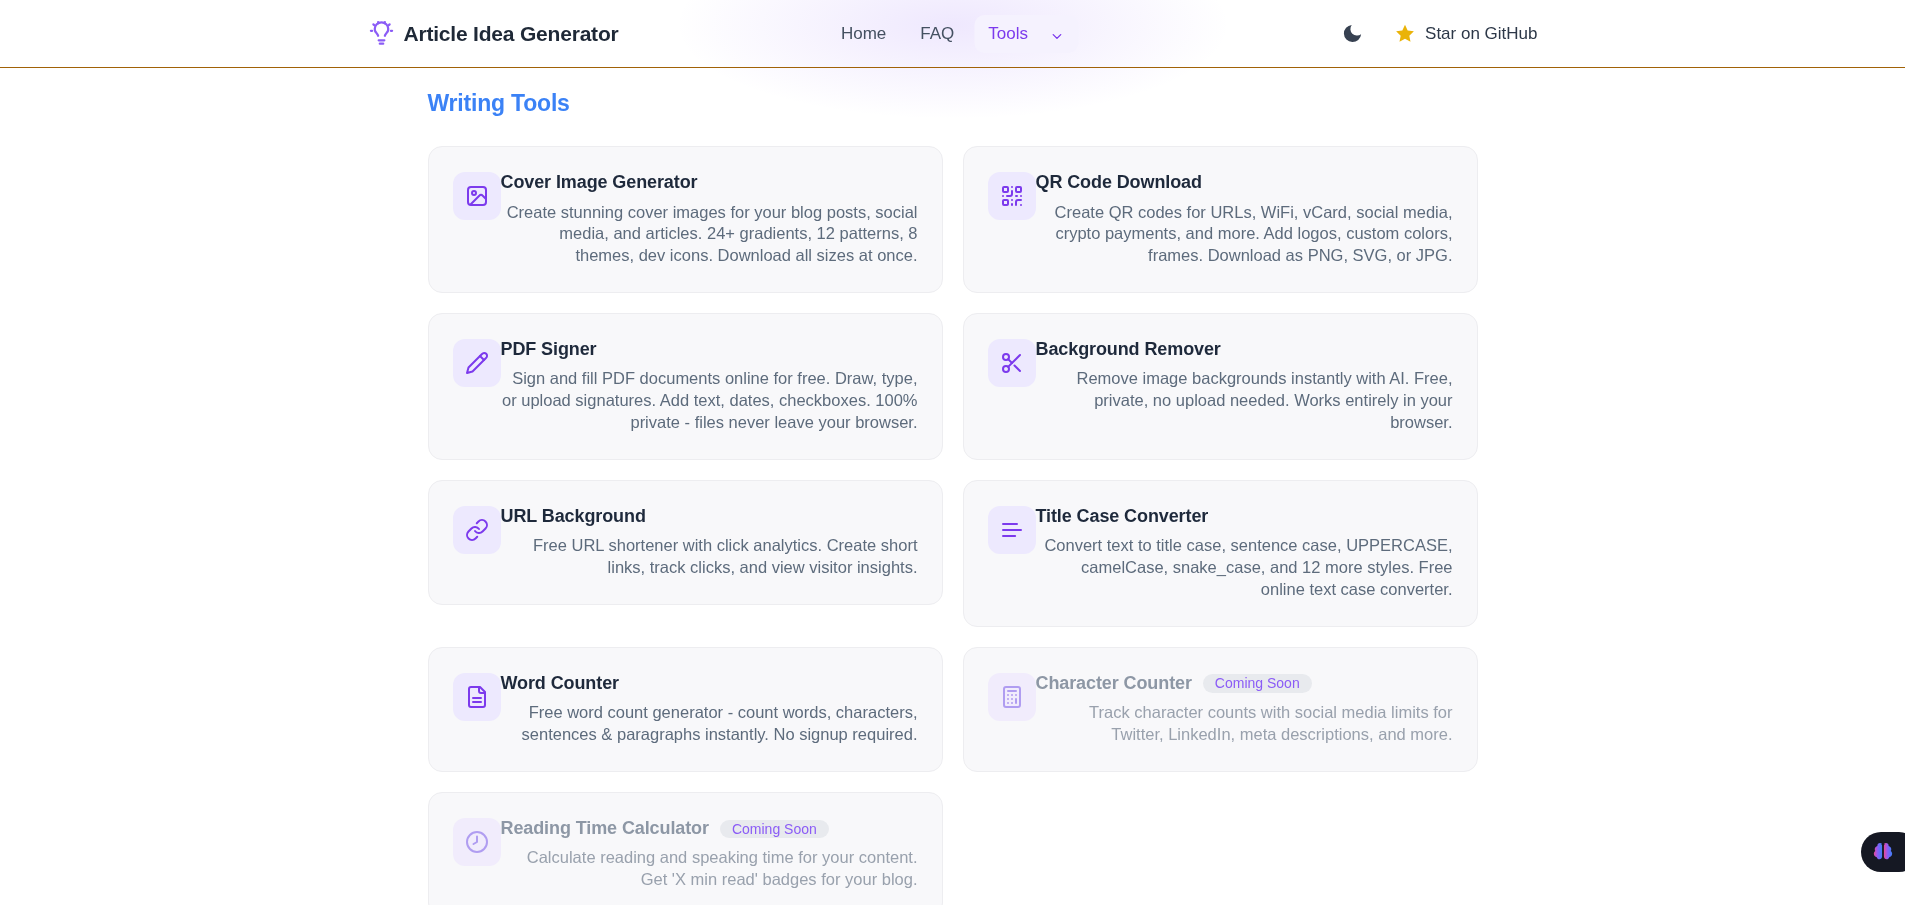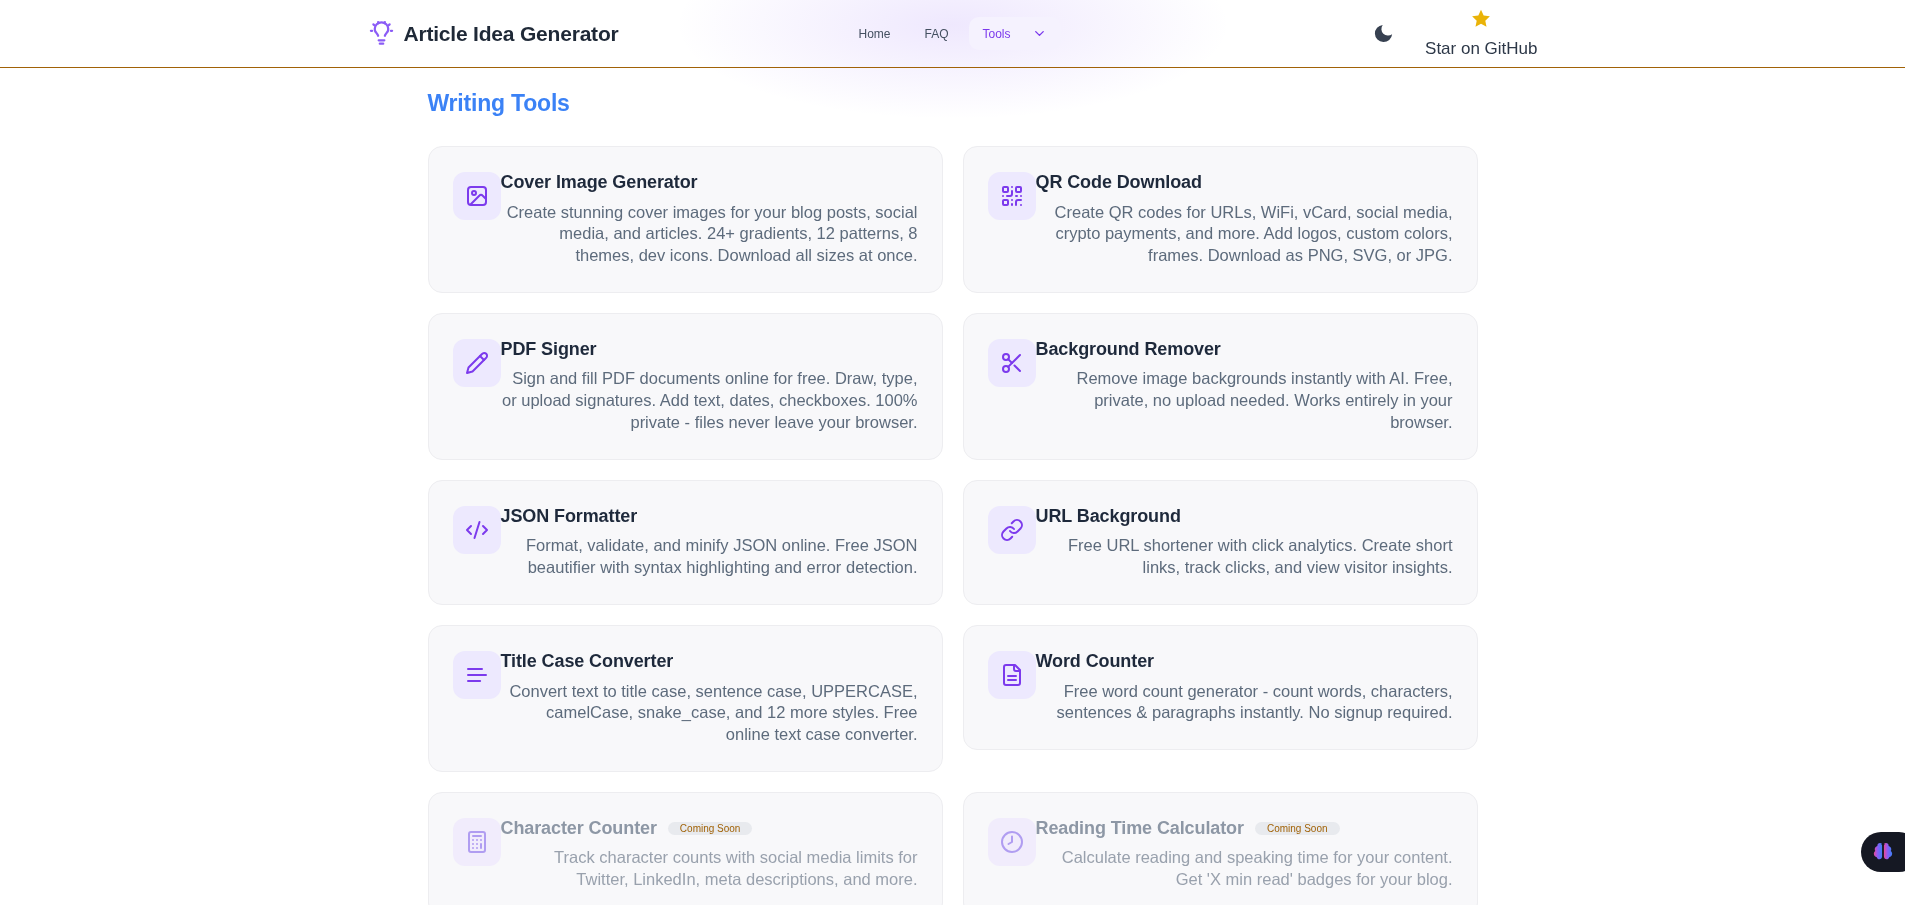--- a/index.html
+++ b/index.html
@@ -50,21 +50,21 @@
 
   .main-nav {
     position: absolute;
     left: 50%;
     transform: translateX(-50%);
     display: flex;
     align-items: center;
     gap: 6px;
   }
   .nav-link {
-    font-size: 12px;
+    font-size: 17px;
     color: #445061;
     text-decoration: none;
     padding: 9px 14px;
     border-radius: 10px;
     cursor: pointer;
   }
   .nav-link.active {
     color: #7c3aed;
     background: #f5f2fe;
     display: flex;
@@ -81,21 +81,20 @@
   .theme-toggle { background: none; border: none; cursor: pointer; display: flex; align-items: center; }
   .github-link {
     display: flex;
     align-items: center;
     gap: 9px;
     text-decoration: none;
     color: #2d3848;
     font-size: 17px;
     font-weight: 500;
     cursor: pointer;
-    flex-direction: column;
   }
 
   
   .main-wrap {
     max-width: 1050px;
     margin: 0 auto;
     position: relative;
     z-index: 1;
   }
   .section-title {
@@ -138,22 +137,22 @@
   .tool-title {
     font-size: 18px;
     font-weight: 700;
     color: #1e293b;
     line-height: 1.2;
     letter-spacing: -0.1px;
   }
   .tool-card.coming .tool-title { color: #8d97a5; }
   .badge {
     background: #e8eaee;
-    color: #a16207;
-    font-size: 10px;
+    color: #8b5cf6;
+    font-size: 14px;
     padding: 0 12px;
     border-radius: 999px;
     white-space: nowrap;
     line-height: 1.3;
   }
   .tool-desc {
     font-size: 16.5px;
     color: #5d6b7c;
     line-height: 1.32;
     text-align: right;
@@ -306,35 +305,20 @@
         </svg>
       </div>
       <div class="card-body">
         <div class="title-row">
             <h3 class="tool-title">Background Remover</h3>
           </div>
         <p class="tool-desc">Remove image backgrounds instantly with AI. Free, private, no upload needed. Works entirely in your browser.</p>
       </div>
     </a>
 
-    <a class="tool-card">
-      <div class="icon-tile">
-        <svg width="24" height="24" viewBox="0 0 24 24" fill="none" stroke="currentColor" stroke-width="2" stroke-linecap="round" stroke-linejoin="round">
-          <path d="m18 16 4-4-4-4"></path>
-            <path d="m6 8-4 4 4 4"></path>
-            <path d="m14.5 4-5 16"></path>
-        </svg>
-      </div>
-      <div class="card-body">
-        <div class="title-row">
-            <h3 class="tool-title">JSON Formatter</h3>
-          </div>
-        <p class="tool-desc">Format, validate, and minify JSON online. Free JSON beautifier with syntax highlighting and error detection.</p>
-      </div>
-    </a>
 
     <a class="tool-card">
       <div class="icon-tile">
         <svg width="24" height="24" viewBox="0 0 24 24" fill="none" stroke="currentColor" stroke-width="2" stroke-linecap="round" stroke-linejoin="round">
           <path d="M10 13a5 5 0 0 0 7.54.54l3-3a5 5 0 0 0-7.07-7.07l-1.72 1.71"></path>
             <path d="M14 11a5 5 0 0 0-7.54-.54l-3 3a5 5 0 0 0 7.07 7.07l1.71-1.71"></path>
         </svg>
       </div>
       <div class="card-body">
         <div class="title-row">

